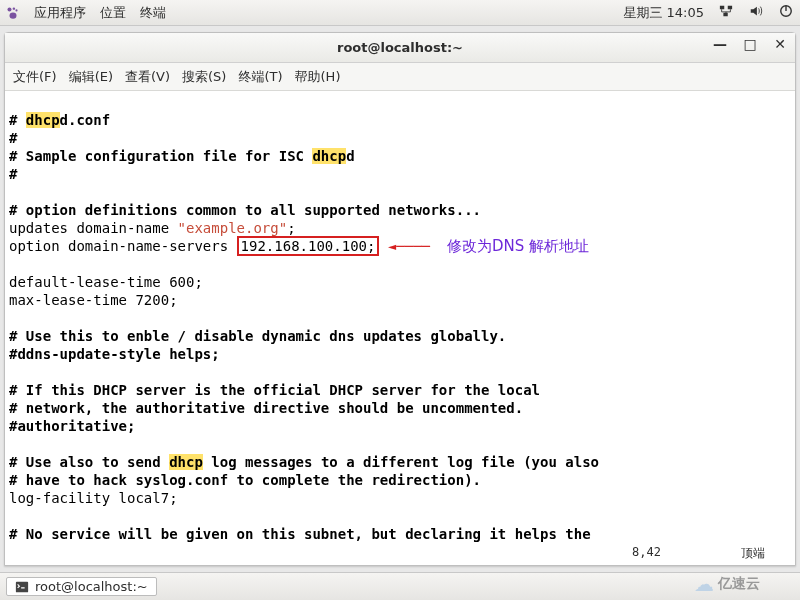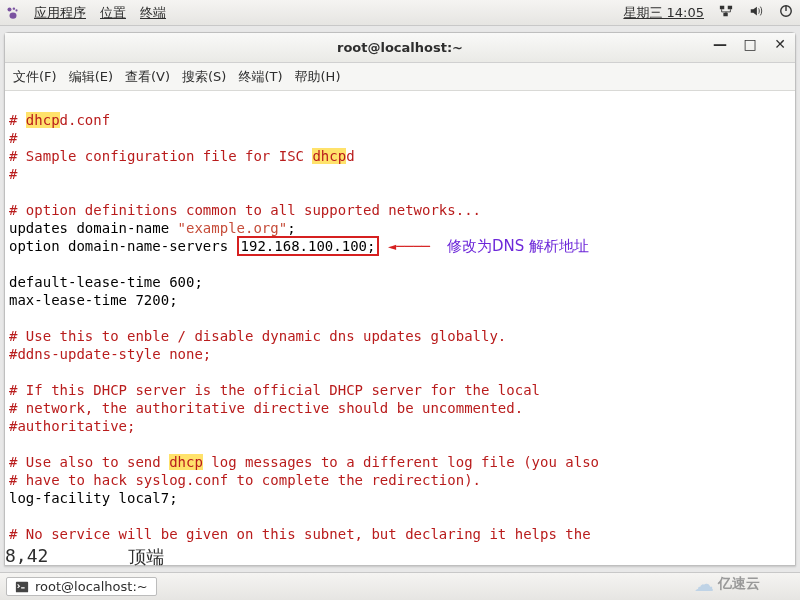--- a/index.html
+++ b/index.html
@@ -2,21 +2,21 @@
 <html><head>
 <meta charset="utf-8">
 <style>
   * { margin: 0; padding: 0; box-sizing: border-box; }
   body { font-family: "DejaVu Sans", sans-serif; width: 800px; height: 600px;
          background: #e8e8e8; overflow: hidden; font-size: 13px; color: #2e2e2e; }
 
   
   .panel { height: 26px; background: linear-gradient(#f5f4f2,#e6e5e2);
            border-bottom: 1px solid #c8c8c8; display: flex; align-items: center;
-           padding: 0 6px; font-size: 13px; gap: 14px; text-decoration: underline; }
+           padding: 0 6px; font-size: 13px; gap: 14px; }
   .panel .apps-icon { width:14px; height:14px; }
   .panel .spacer { flex: 1; }
   .panel .tray-icon { width:16px; text-align:center; }
   .panel span { cursor: default; }
 
   
   .window { margin: 6px 4px 0; background:#fff; border:1px solid #bfbfbf;
             border-radius:4px 4px 0 0; box-shadow:0 1px 2px rgba(0,0,0,.15);
             display:flex; flex-direction:column; height:534px; }
   .titlebar { height:30px; background:linear-gradient(#f9f9f8,#eaeae6);
@@ -29,29 +29,29 @@
 
   .menubar { height:28px; background:#f6f6f4; border-bottom:1px solid #d9d9d6;
              display:flex; align-items:center; gap:12px; padding:0 8px;
              font-size:13px; }
   .menubar span { cursor:pointer; }
 
   
   .term { flex:1; background:#fff; font-family:"DejaVu Sans Mono",monospace;
           font-size:14px; line-height:18px; padding:2px 4px 2px 4px;
           white-space:pre; color:#000; position:relative; overflow:hidden; }
-  .comment { color:#b91c1c; }
+  .comment { color:#000000;font-weight:bold; }
   .hl { background:#ffe26b; }
   .str { color:#c64d3a; }
   .boxed { border:2px solid #d62020; padding:0 2px;text-align:right; }
   .arrow { color:#d62020; font-weight:bold; }
   .anno { color:#6d28d9; font-size:15px; font-family:"DejaVu Sans",sans-serif; }
 
-  .statusline { font-family:"DejaVu Sans Mono",monospace; font-size:18px;
-                height:20px; display:flex; justify-content:flex-start;
+  .statusline { font-family:"DejaVu Sans Mono",monospace; font-size:12px;
+                height:20px; display:flex; justify-content:flex-end;
                 padding:0 30px 0 0; gap:80px; background:#fff; }
   .statusline .pos { }
   .statusline .top { }
 
   .watermark { position:absolute; right:10px; bottom:28px; font-size:12px;
                color:#d0d0d0; pointer-events:none; }
 
   
   .taskbar { position:fixed; bottom:0; left:0; right:0; height:28px;
              background:linear-gradient(#f5f4f2,#e6e5e2);
@@ -127,21 +127,21 @@
 <span class="comment">#</span>
 <span></span>
 <span class="comment"># option definitions common to all supported networks...</span>
 <span><span>updates domain-name </span><span class="str">"example.org"</span><span>;</span></span>
 <span><span>option domain-name-servers </span><span class="boxed">192.168.100.100;</span><span class="arrow"> ◄────  </span><span class="anno">修改为DNS 解析地址</span></span>
 <span></span>
 <span>default-lease-time 600;</span>
 <span>max-lease-time 7200;</span>
 <span></span>
 <span class="comment"># Use this to enble / disable dynamic dns updates globally.</span>
-<span class="comment">#ddns-update-style none;</span>
+<span class="comment">#ddns-update-style helps;</span>
 <span></span>
 <span class="comment"># If this DHCP server is the official DHCP server for the local</span>
 <span class="comment"># network, the authoritative directive should be uncommented.</span>
 <span class="comment">#authoritative;</span>
 <span></span>
 <span class="comment"><span># Use also to send </span><span class="hl">dhcp</span><span> log messages to a different log file (you also</span></span>
 <span class="comment"># have to hack syslog.conf to complete the redirection).</span>
 <span>log-facility local7;</span>
 <span></span>
 <span class="comment"># No service will be given on this subnet, but declaring it helps the</span>

